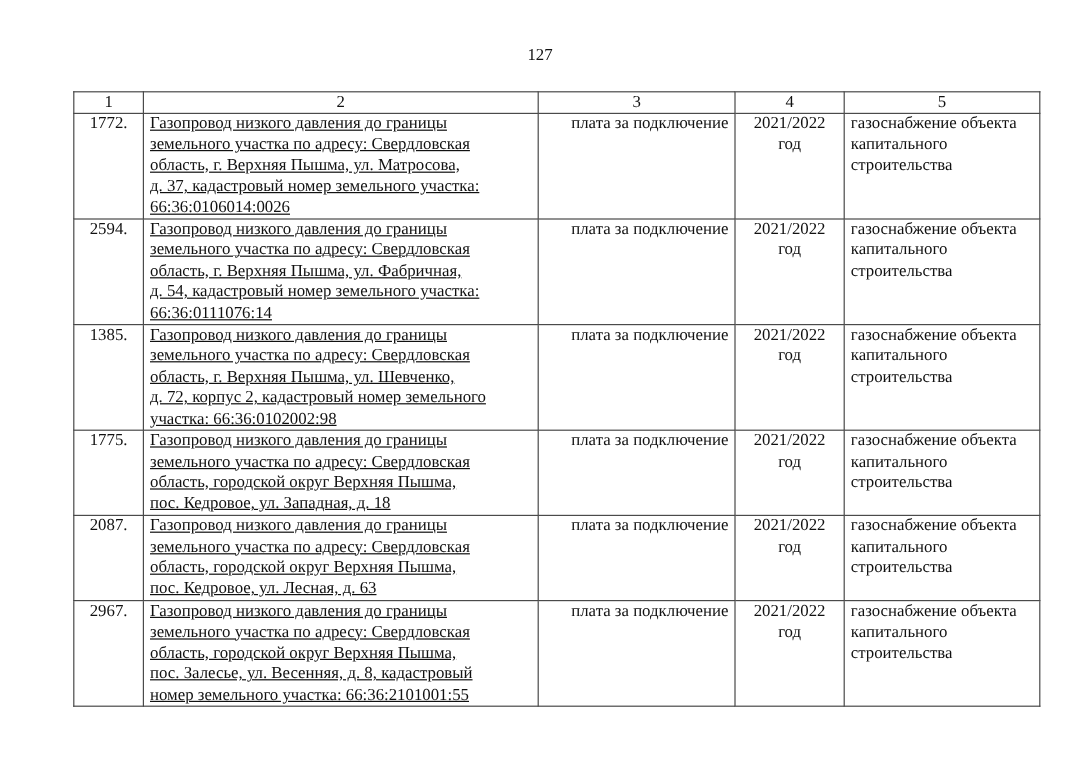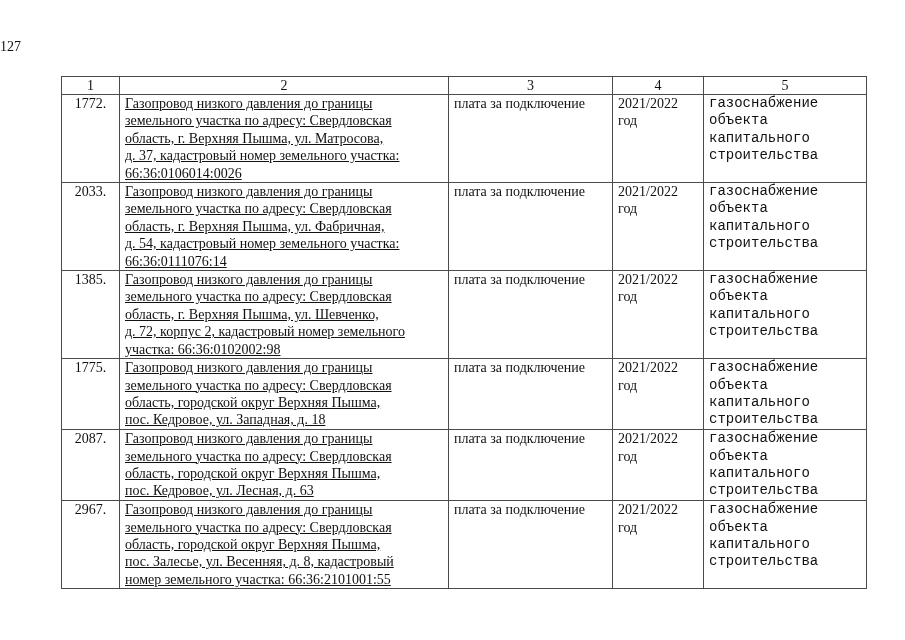--- a/index.html
+++ b/index.html
@@ -13,20 +13,21 @@
       position: relative;
       overflow: hidden;
       font-family: "Liberation Serif", "DejaVu Serif", serif;
       color: #111111;
     }
     .page-number {
       position: absolute;
       top: 38px;
       left: 0;
       width: 900px;
+      text-align: center;
       font-size: 14px;
       line-height: 18px;
     }
     table.main {
       position: absolute;
       left: 61px;
       top: 76px;
       width: 805px;
       border-collapse: collapse;
       table-layout: fixed;
@@ -47,34 +48,34 @@
       text-align: center;
       height: 17px;
       line-height: 17px;
       padding-top: 0;
     }
     td.num {
       text-align: center;
       padding-right: 7px;
     }
     td.year {
-      text-align: left;
+      text-align: center;
     }
     td.desc {
       white-space: pre-line;
       padding-left: 6px;
       text-decoration: underline;
     }
     td.purpose {
       white-space: pre-line;
       padding-left: 6px;
-      font-family: Liberation Mono, monospace;
     }
     td.pay {
       padding-left: 6px;
+      text-align: right;
     }
     tr.r5 td { height: 87px; }
     tr.r4 td { height: 70px; margin-top: 16px; }
   </style>
 </head>
 <body>
 
 <div class="page-number">127</div>
 
 <table class="main">
@@ -102,21 +103,21 @@
 д. 37, кадастровый номер земельного участка:
 66:36:0106014:0026</td>
       <td class="pay">плата за подключение</td>
       <td class="year">2021/2022 год</td>
       <td class="purpose">газоснабжение объекта
 капитального
 строительства</td>
     </tr>
 
     <tr class="r5">
-      <td class="num">2033.</td>
+      <td class="num">2594.</td>
       <td class="desc">Газопровод низкого давления до границы
 земельного участка по адресу: Свердловская
 область, г. Верхняя Пышма, ул. Фабричная,
 д. 54, кадастровый номер земельного участка:
 66:36:0111076:14</td>
       <td class="pay">плата за подключение</td>
       <td class="year">2021/2022 год</td>
       <td class="purpose">газоснабжение объекта
 капитального
 строительства</td>

